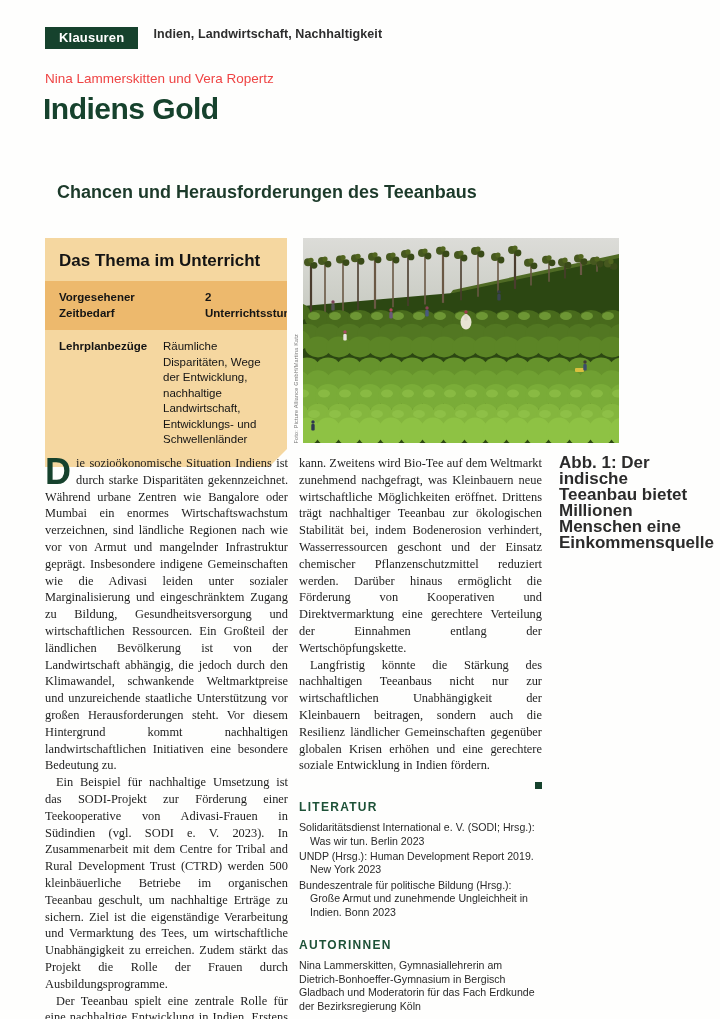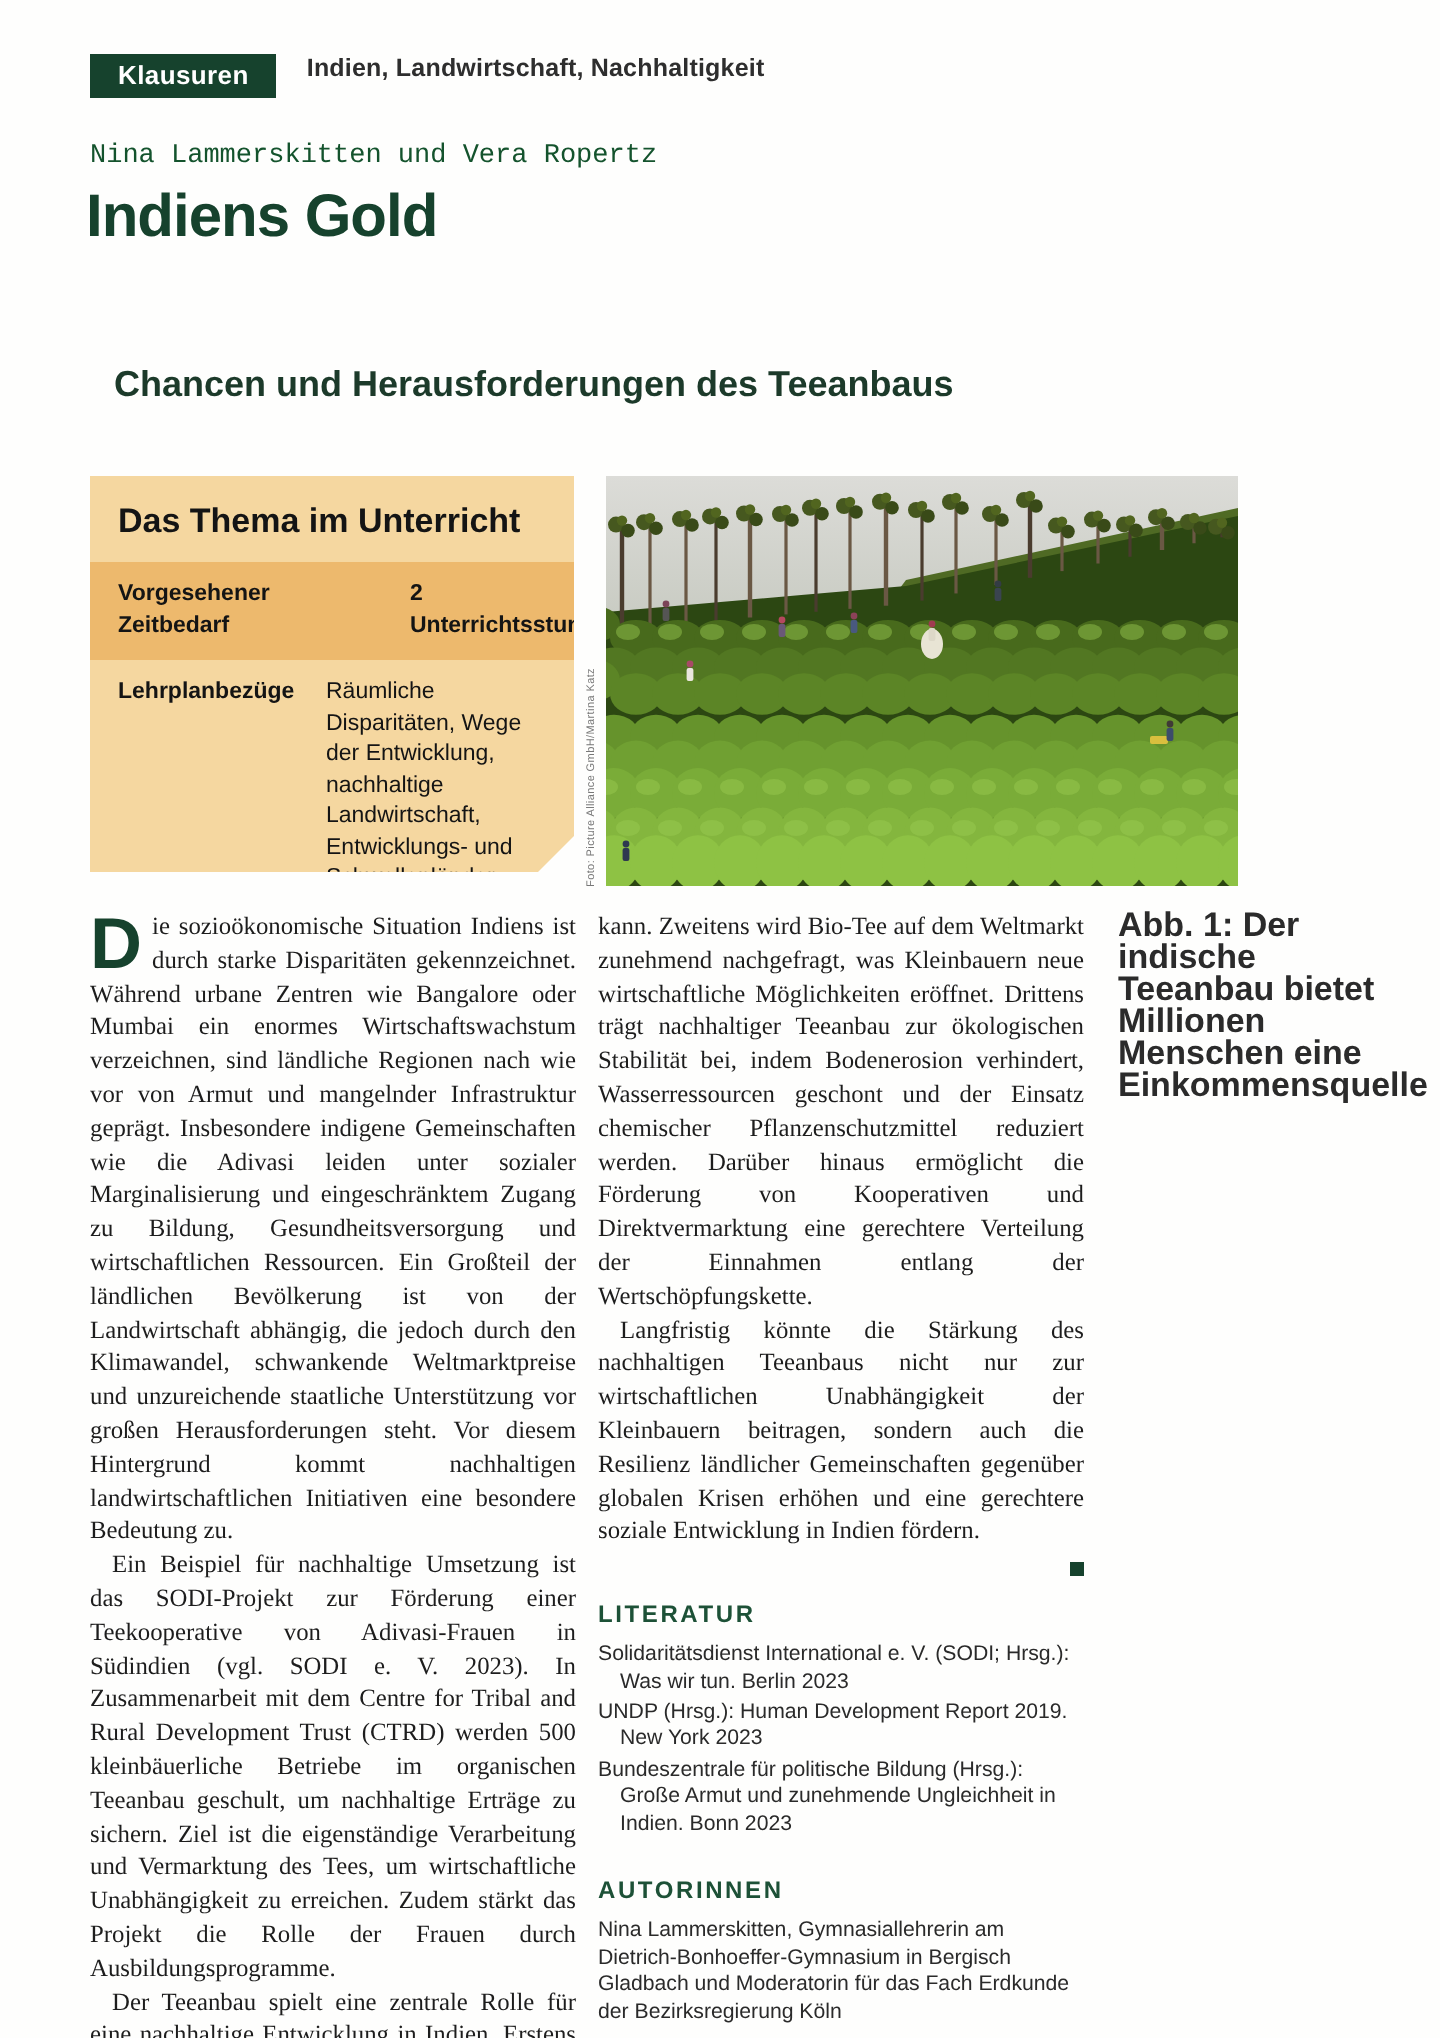--- a/index.html
+++ b/index.html
@@ -4,27 +4,27 @@
 <style>
   html,body{margin:0;padding:0;}
   body{width:720px;height:1019px;background:#ffffff;font-family:"Liberation Sans",sans-serif;color:#222;position:relative;overflow:hidden;}
   .page{position:absolute;inset:0;background:#fefefd;}
 
   
   .topbar{position:absolute;top:27px;left:45px;display:flex;gap:15px;}
   .badge{background:#16422d;color:#fff;font-size:13px;font-weight:bold;padding:3px 14px 4px;letter-spacing:.2px;}
   .keywords{font-size:12.5px;color:#2e2e2e;font-weight:bold;letter-spacing:.1px;font-weight:600;}
 
-  .authors-line{position:absolute;top:71px;left:45px;font-size:13.5px;color:#14532d;font-family:Liberation Mono, monospace;}
+  .authors-line{position:absolute;top:71px;left:45px;font-size:13.5px;color:#ef4444;}
   h1.title{position:absolute;top:92px;left:43px;margin:0;font-size:30px;line-height:1.1;font-weight:bold;color:#16422d;letter-spacing:-.5px;}
   h2.subtitle{position:absolute;top:170px;left:45px;margin:12px;font-size:18px;font-weight:bold;color:#1c3a2a;}
 
   
   .media-row{position:absolute;top:238px;left:45px;display:flex;align-items:flex-start;}
-  .infobox{width:242px;height:198px;background:#f5d7a0;clip-path:polygon(0 0,100% 0,100% calc(100% - 18px),calc(100% - 18px) 100%,0 100%);display:flex;flex-direction:column;box-sizing:border-box;}
+  .infobox{width:242px;height:229px;background:#f5d7a0;clip-path:polygon(0 0,100% 0,100% calc(100% - 18px),calc(100% - 18px) 100%,0 100%);display:flex;flex-direction:column;box-sizing:border-box;}
   .infobox-title{font-size:17px;font-weight:bold;color:#141414;padding:13px 14px 10px;}
   .ib-row{display:flex;padding:9px 14px;}
   .ib-row.dark{background:#edb96d;gap:42px;}
   .ib-label{width:98px;flex:none;font-size:11.5px;font-weight:bold;color:#141414;line-height:1.35;}
   .ib-value{flex:1;font-size:11.5px;color:#141414;line-height:1.35;padding-left:6px;}
   .ib-value.bold{font-weight:bold;}
   .ib-row.grow{flex:1;}
 
   .photo-wrap{position:relative;margin:0 0 0 16px;width:316px;height:205px;}
   .photo-wrap svg{display:block;width:316px;height:205px;}

